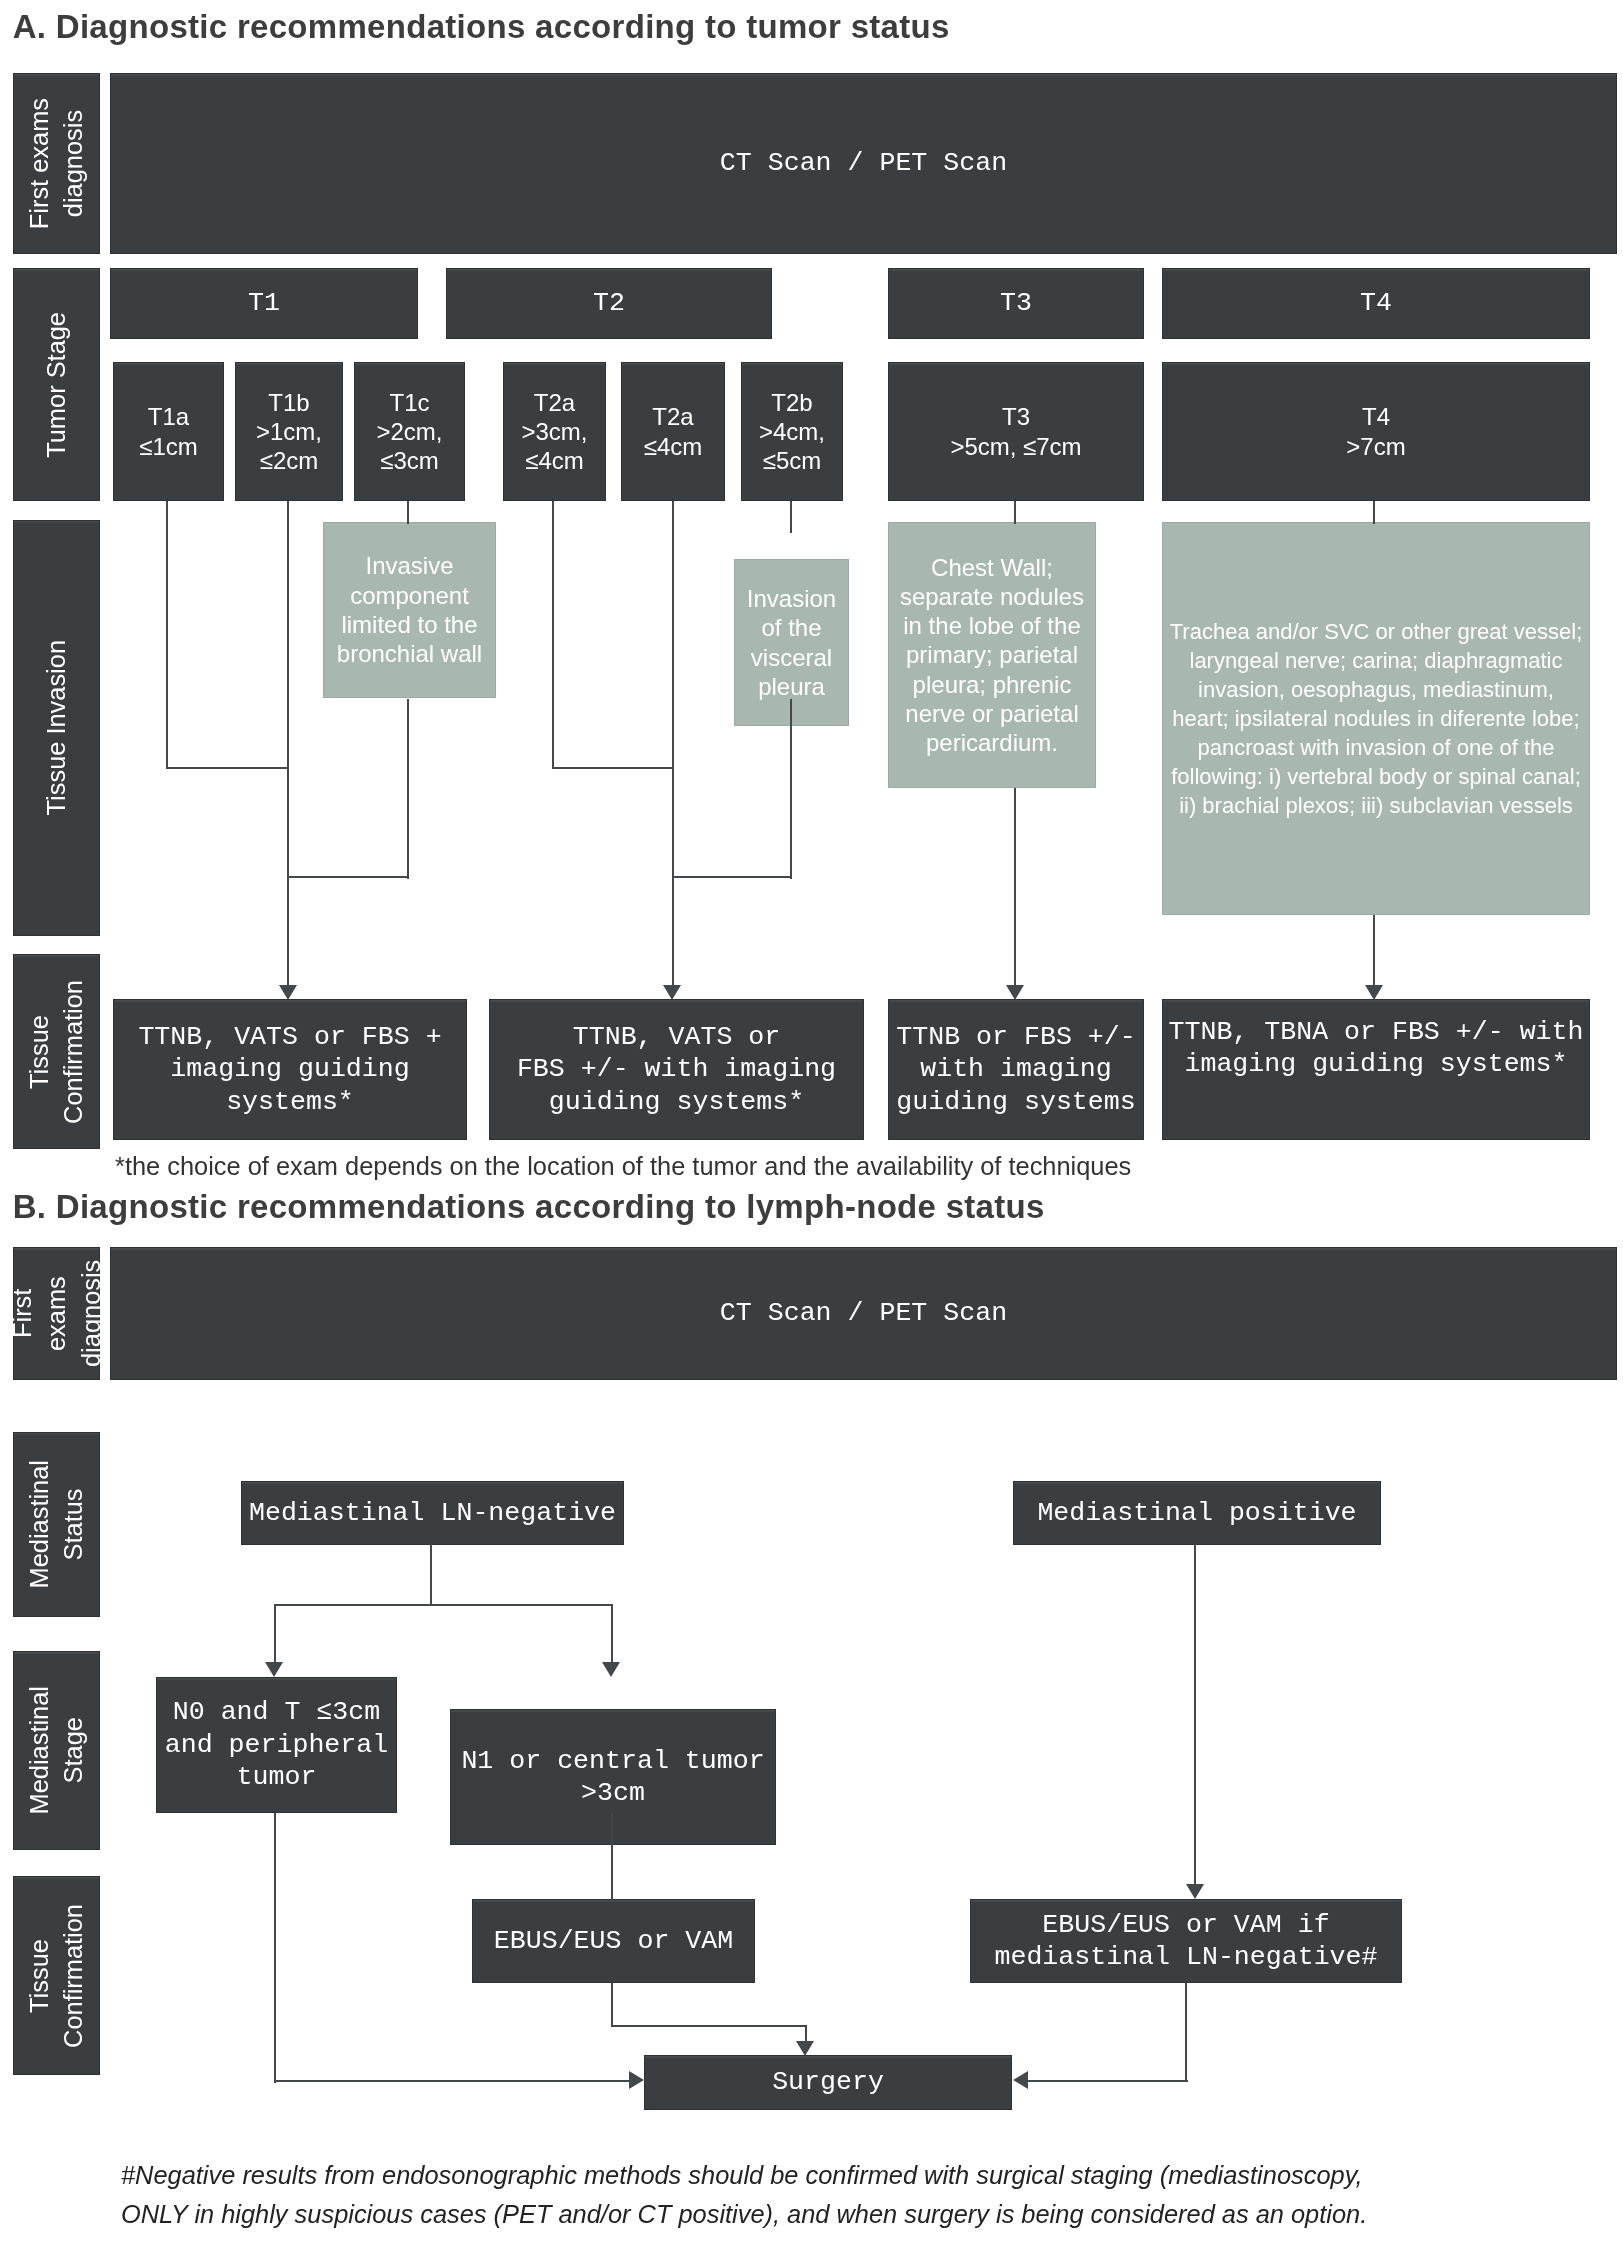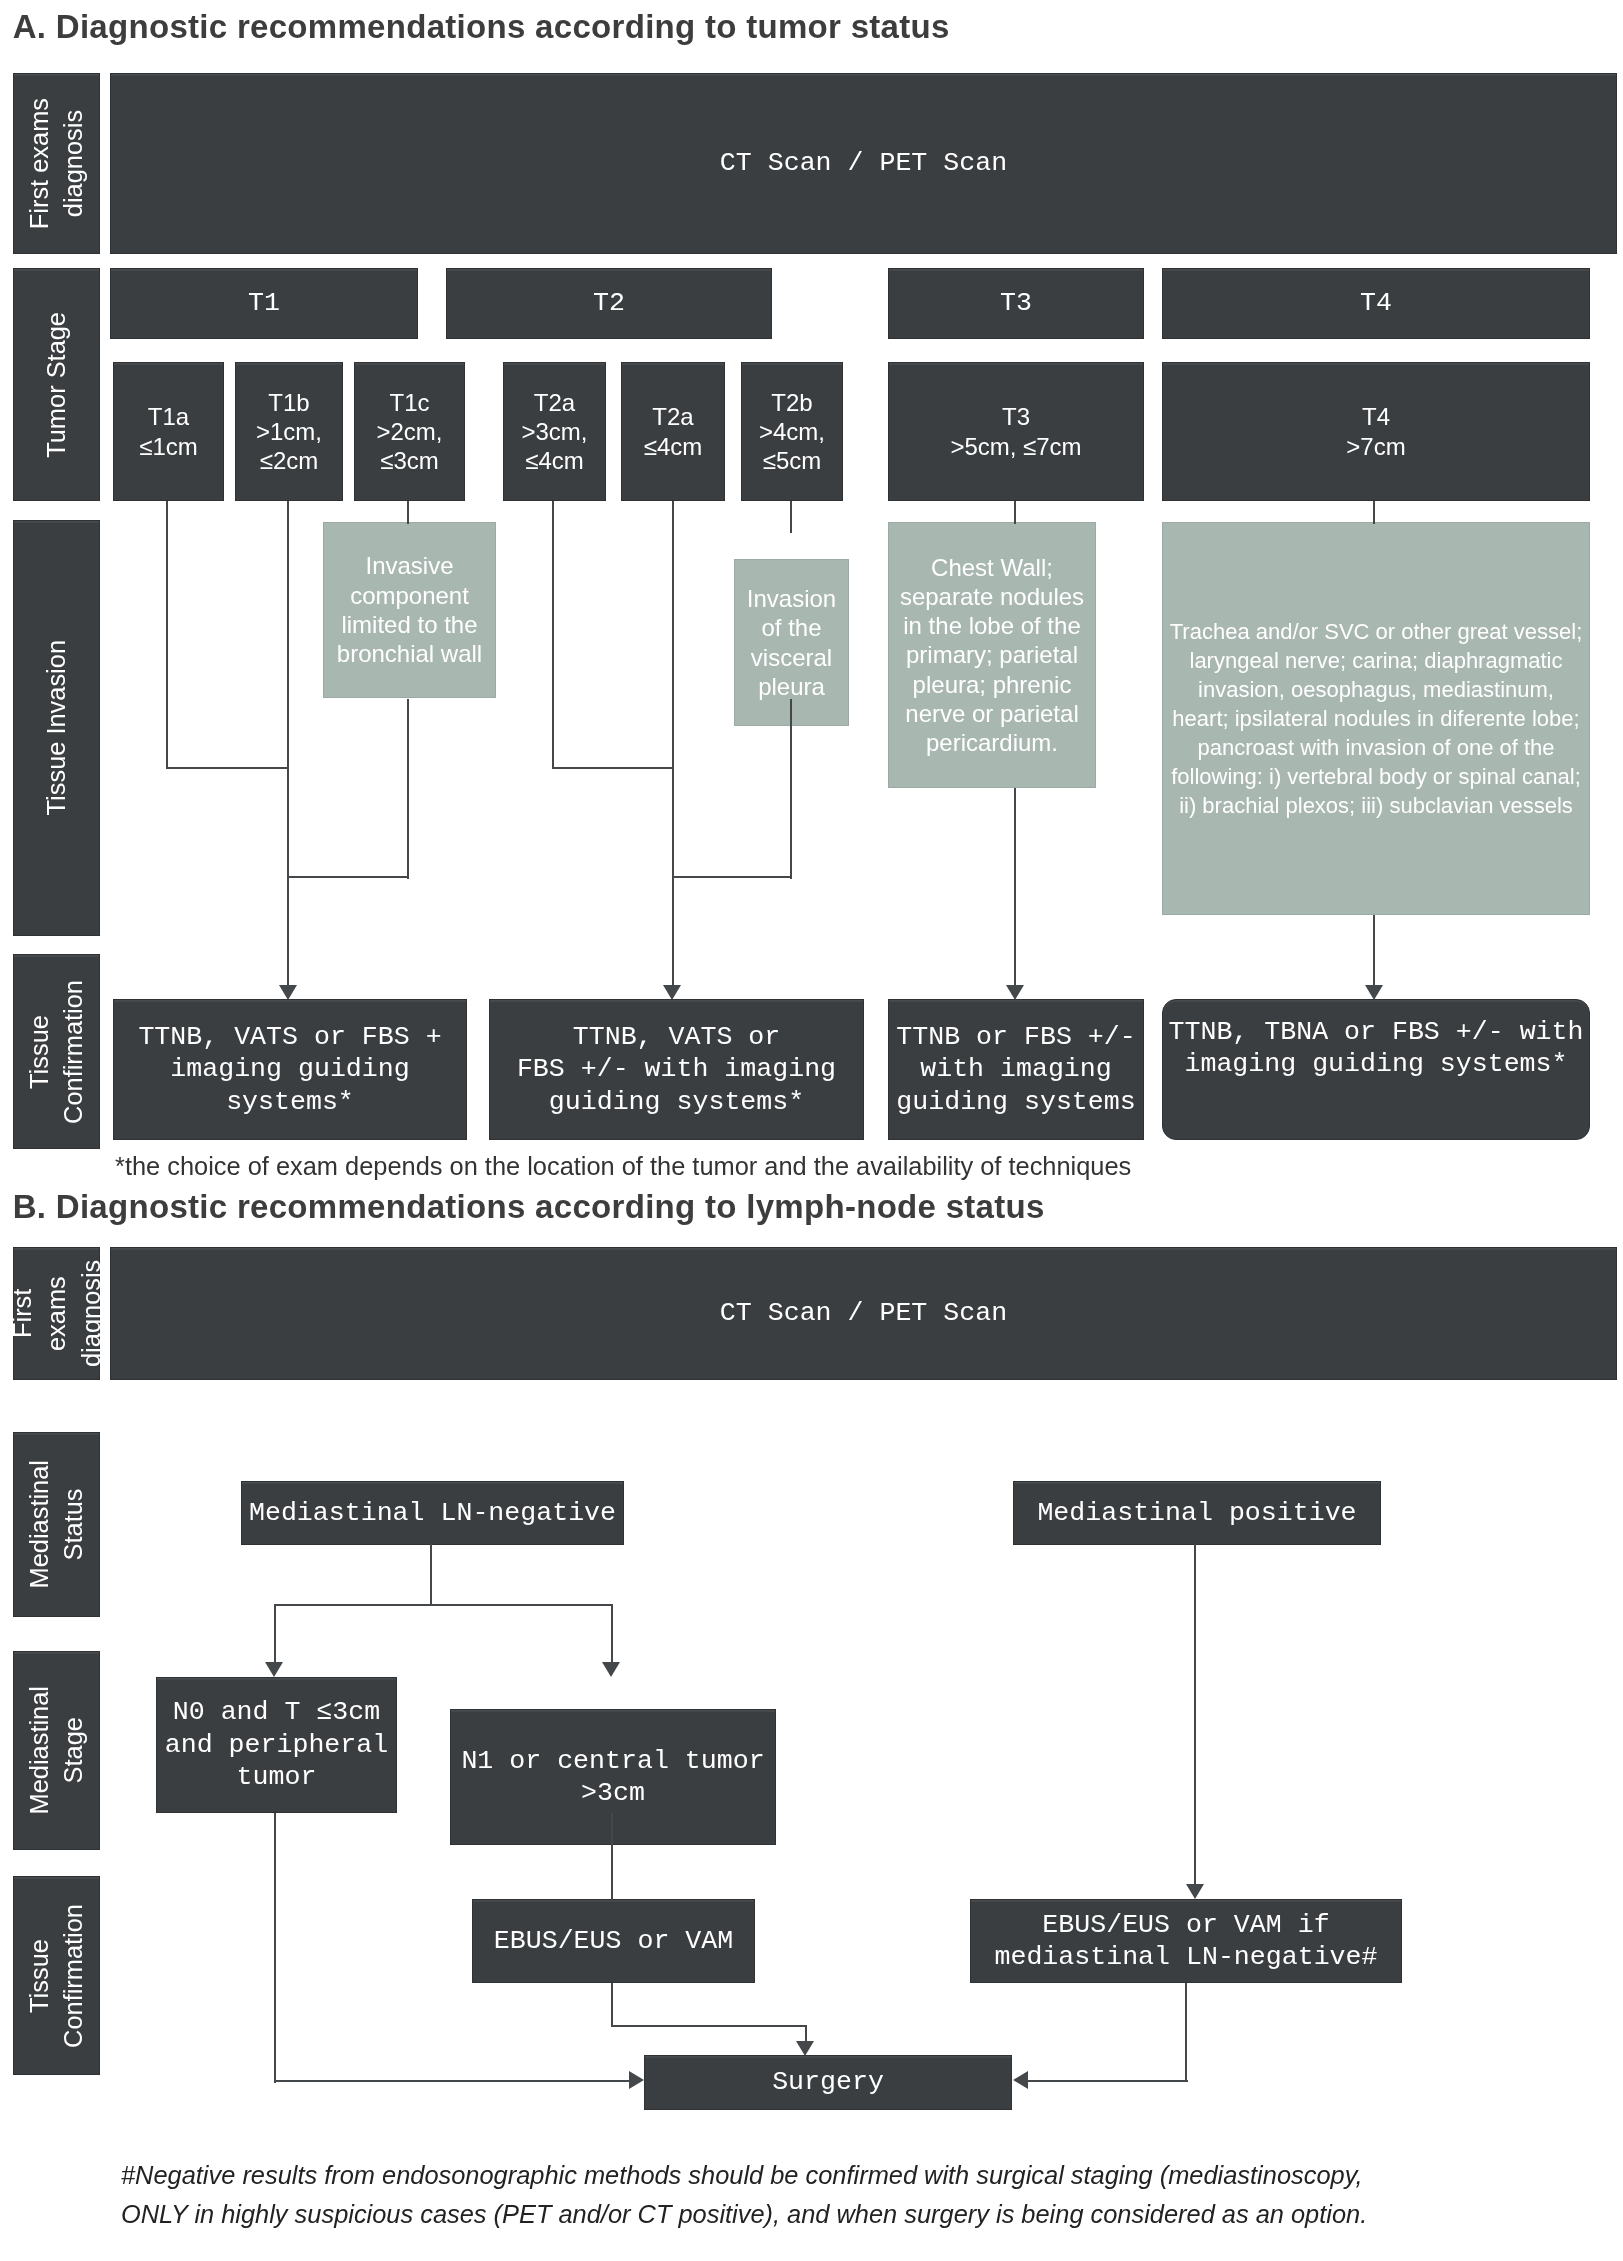--- a/index.html
+++ b/index.html
@@ -83,21 +83,21 @@
 
   <div class="abs dark box fs46" style="left:113px;top:999px;width:354px;height:141px;">TTNB, VATS or FBS +
 imaging guiding
 systems*</div>
   <div class="abs dark box fs46" style="left:489px;top:999px;width:375px;height:141px;">TTNB, VATS or
 FBS +/- with imaging
 guiding systems*</div>
   <div class="abs dark box fs46" style="left:888px;top:999px;width:256px;height:141px;">TTNB or FBS +/-
 with imaging
 guiding systems</div>
-  <div class="abs dark box fs46" style="left:1162px;top:999px;width:428px;height:141px;align-items:flex-start;padding-top:16px;border-radius:14px;">TTNB, TBNA or FBS +/- with
+  <div class="abs dark box fs46" style="left:1162px;top:999px;width:428px;height:141px;align-items:flex-start;padding-top:16px;">TTNB, TBNA or FBS +/- with
 imaging guiding systems*</div>
 
   <div class="abs footnote-a" style="left:115px;top:1152px;">*the choice of exam depends on the location of the tumor and the availability of techniques</div>
 
   <div class="abs vline" style="left:166px;top:501px;height:268px;"></div>
   <div class="abs hline" style="left:166px;top:767px;width:122px;"></div>
   <div class="abs vline" style="left:287px;top:501px;height:488px;"></div>
   <div class="abs arr down" style="left:279px;top:985px;"></div>
   <div class="abs vline" style="left:407px;top:501px;height:23px;"></div>
   <div class="abs vline" style="left:407px;top:699px;height:180px;"></div>

